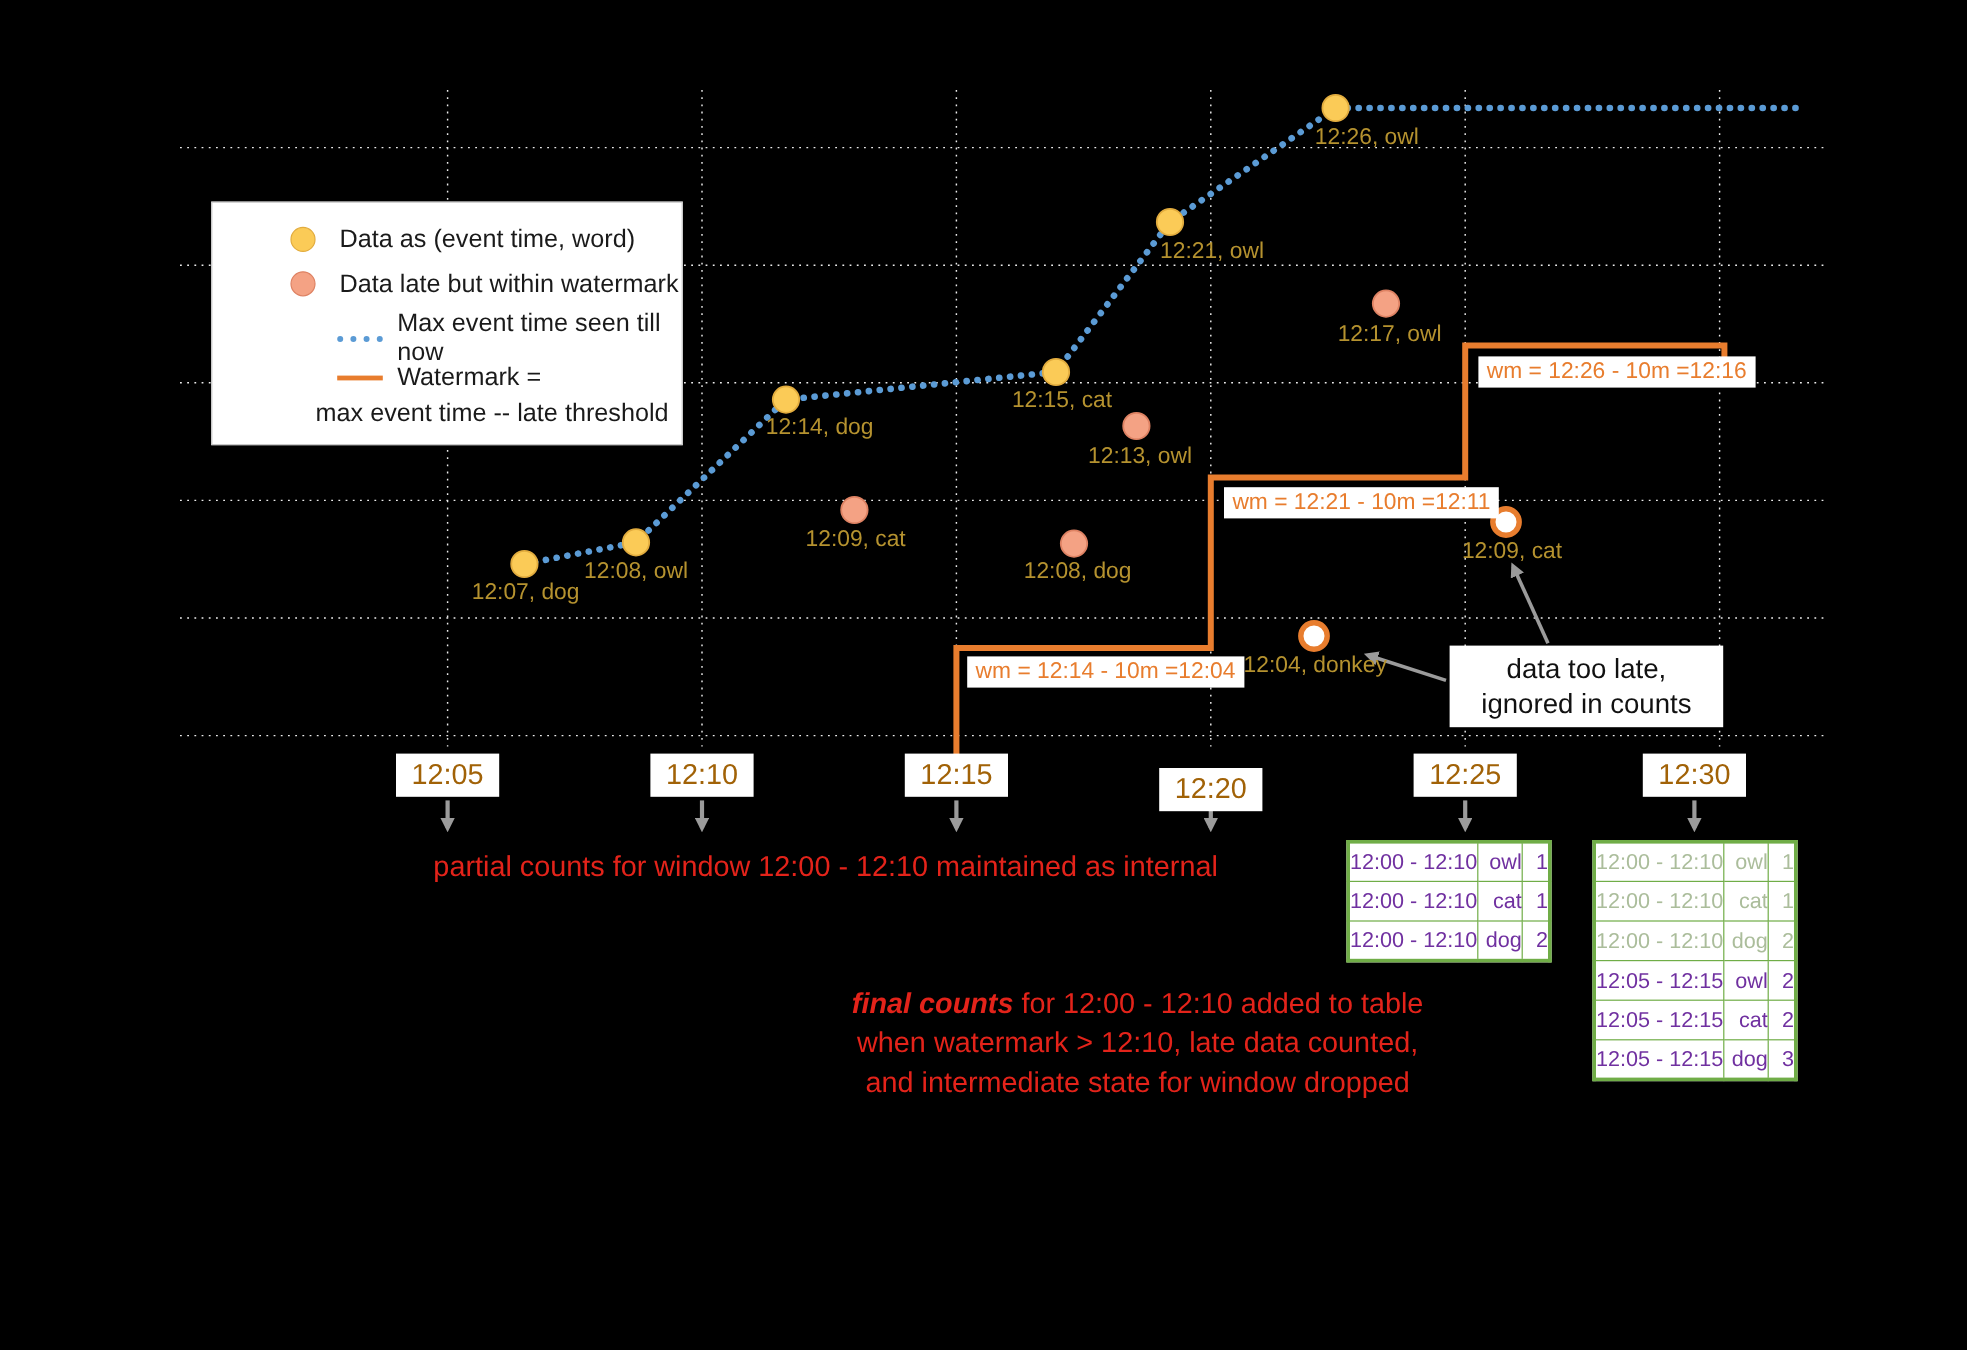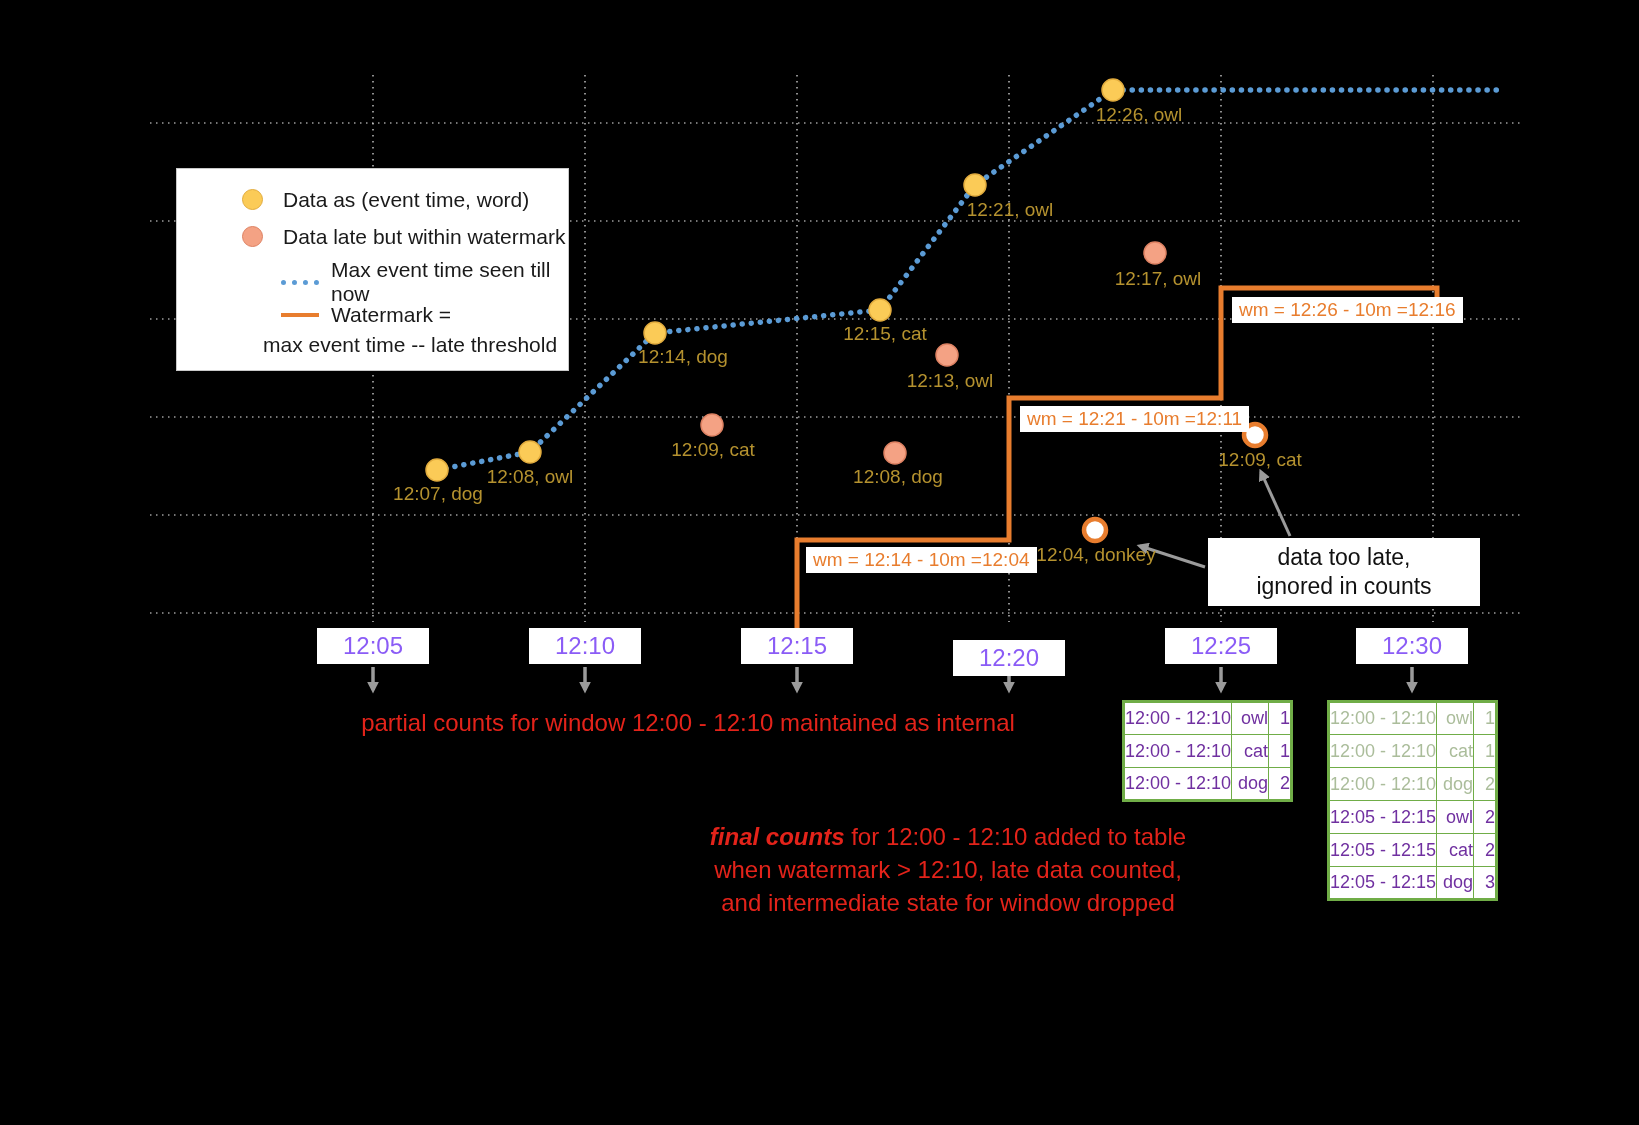--- a/index.html
+++ b/index.html
@@ -6,22 +6,22 @@
   html, body { margin: 0; padding: 0; background: #000; }
   #canvas {
     position: relative; width: 1639px; height: 1125px; background: #000;
     overflow: hidden; font-family: "Liberation Sans", "DejaVu Sans", sans-serif;
   }
   #svg-layer { position: absolute; left: 0; top: 0; }
   #overlay { position: absolute; left: 0; top: 0; width: 100%; height: 100%; }
 
   .point-label { position: absolute; transform: translateX(-50%); font-size: 19px;
     color: #B5922F; white-space: nowrap; }
-  .tick-box { position: absolute; transform: translateX(-50%); width: 112px;
-    background: #fff; color: #8b5cf6; font-size: 24px; text-align: center; padding: 4px 0; }
+  .tick-box { position: absolute; transform: translateX(-50%); width: 86px;
+    background: #fff; color: #a16207; font-size: 24px; text-align: center; padding: 4px 0; }
   .wm-label { position: absolute; background: #fff; color: #E87D2E; font-size: 19px;
     padding: 2px 7px; white-space: nowrap; }
 
   .legend { position: absolute; left: 176px; top: 168px; width: 393px; background: #fff;
     border: 1px solid #c9c9c9; padding: 12px 0 10px 0; color: #1a1a1a; }
   .legend-row { display: flex; align-items: center; height: 37px; margin-left: 44px; }
   .row-line { height: 31px; padding-left: 48px; }
   .row-gap { margin-top: 10px; height: 34px; }
   .legend-icon { flex: 0 0 62px; display: flex; justify-content: center; align-items: center; }
   .legend-label { font-size: 21px; }
@@ -31,21 +31,21 @@
   .dot-late { background: #F4A284; border: 1.5px solid #DE8263; }
   .dot-toolate { background: #fff; border: 4px solid #E87D2E; }
   .line-dotted { width: 38px; height: 0; border-top: 5px dotted #5B9BD5; display: inline-block; }
   .line-solid { width: 38px; height: 4px; background: #E87D2E; display: inline-block; }
 
   .red-note { position: absolute; color: #E3231A; font-size: 24px; line-height: 34px; text-align: center; }
   #note-partial { left: 320px; top: 706px; width: 736px; }
   #note-final { left: 698px; top: 820px; width: 500px; line-height: 33px; }
   .red-note .em { font-weight: bold; font-style: italic; }
 
-  .too-late-note { position: absolute; left: 1208px; top: 538px; width: 272px; background: #fff;
+  .too-late-note { position: absolute; left: 1208px; top: 538px; width: 228px; background: #fff;
     color: #111; font-size: 23px; line-height: 29px; text-align: center; padding: 5px 0; }
 
   .result-table { position: absolute; border-collapse: collapse; background: #fff;
     border: 3px solid #70AD47; color: #7030A0; font-size: 18px; }
   .result-table td { border: 1.5px solid #70AD47; height: 33px; text-align: right;
     white-space: nowrap; padding: 0; }
   .result-table td:nth-child(1) { width: 104px; }
   .result-table td:nth-child(2) { width: 37px; }
   .result-table td:nth-child(3) { width: 23px; }
   .result-table tr.faded { color: #ABBD9B; }

